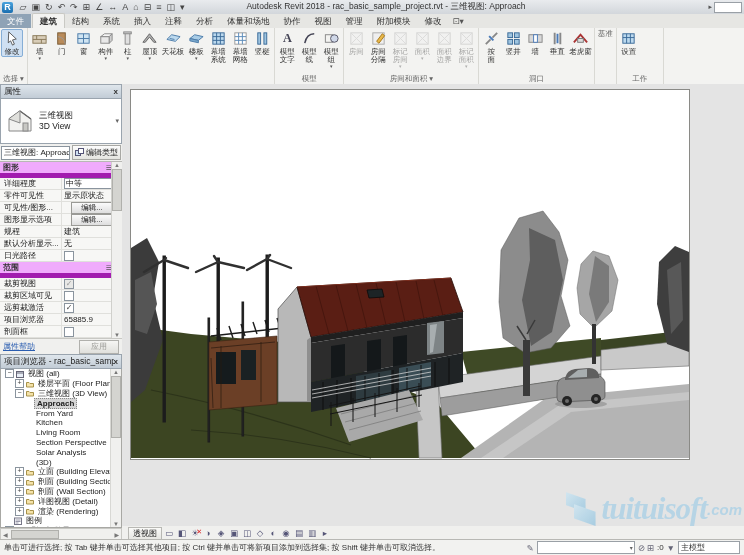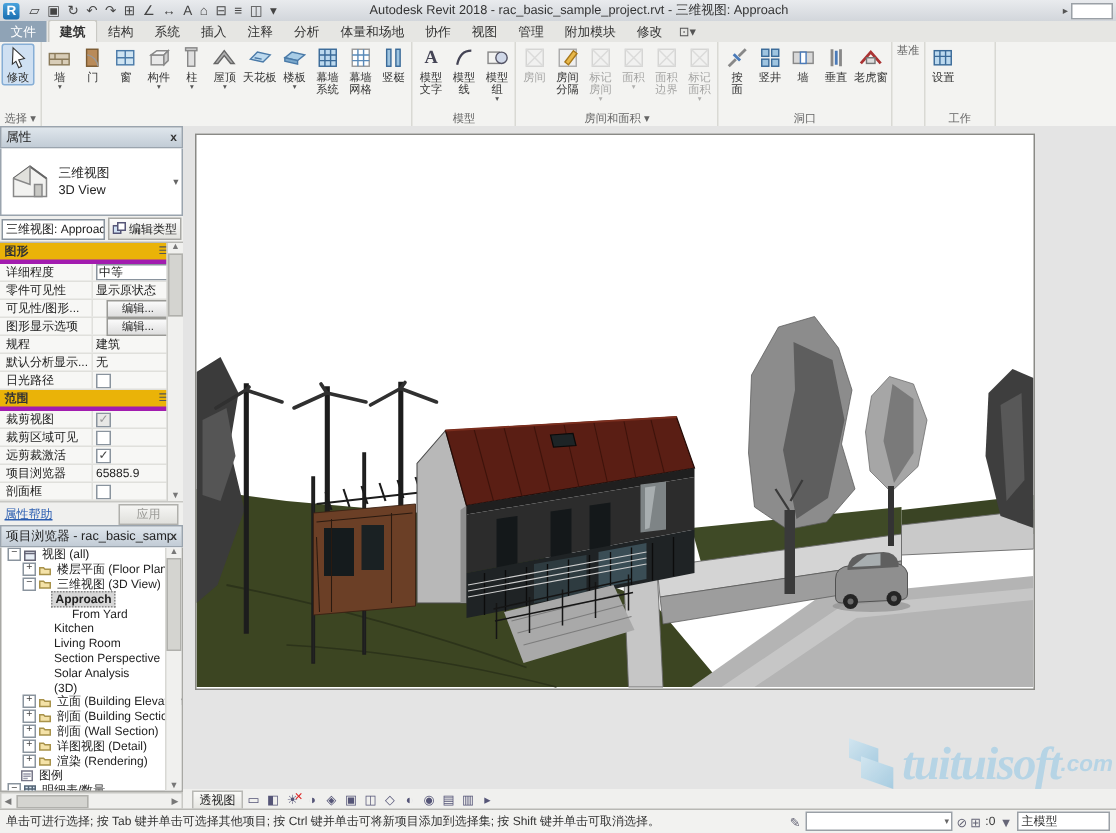--- a/index.html
+++ b/index.html
@@ -48,21 +48,21 @@
   .typebox .tdrop{margin-left:auto;color:#666;font-size:7px;padding:0 2px;}
   .instrow{height:15px;display:flex;align-items:center;gap:2px;padding:1px 1px;}
   .instsel{flex:1;height:12px;background:#fff;border:1px solid #8a949e;display:flex;align-items:center;
     font-size:8px;padding:0 2px;overflow:hidden;white-space:nowrap;}
   .edittype{height:13px;border:1px solid #a8a8a4;background:linear-gradient(#fcfcfc,#e4e4e0);
     font-size:8px;display:flex;align-items:center;gap:2px;padding:0 2px;white-space:nowrap;}
   .propgrid{flex:0 0 auto;border-top:1px solid #b8b8b4;background:#f7f7f5;position:relative;}
   .prow{display:flex;height:11px;line-height:11px;border-bottom:1px solid #e0e0dc;align-items:center;}
   .prow .pl{width:57px;padding-left:4px;color:#222;overflow:hidden;white-space:nowrap;border-right:1px solid #e0e0dc;flex:0 0 auto;font-size:8px;}
   .prow .pv{flex:1;padding:0 2px;overflow:hidden;white-space:nowrap;font-size:8px;display:flex;align-items:center;}
-  .phead{height:11px;line-height:11px;background:#eab308;border-bottom:3px solid #a21caf;
+  .phead{height:11px;line-height:11px;background:#f0abfc;border-bottom:5px solid #a21caf;
     font-weight:bold;font-size:8px;padding-left:3px;display:flex;color:#333;}
   .phead .pin{margin-left:auto;margin-right:10px;font-size:7px;color:#555;}
   .pinput{width:100%;height:9px;background:#fff;border:1px solid #8a949e;font-size:8px;line-height:9px;padding:0 1px;}
   .pbtn{margin:0 auto;width:40px;height:10px;border:1px solid #9a9a96;background:linear-gradient(#fbfbfb,#dedede);
     font-size:7.5px;text-align:center;line-height:10px;}
   .pcheck{width:8px;height:8px;border:1px solid #8a949e;background:#fff;font-size:8px;line-height:7px;text-align:center;color:#444;}
   .pcheck.dis{background:#e8e8e6;color:#999;}
   .pscroll{position:absolute;right:0;top:0;bottom:0;width:10px;background:#f0f0ee;border-left:1px solid #d0d0cc;
     display:flex;flex-direction:column;align-items:center;font-size:6px;color:#777;}
   .pscroll .thumb{width:8px;flex:0 0 40px;background:#d4d4d0;border:1px solid #b0b0ac;margin-top:1px;}
@@ -549,21 +549,21 @@
         <span class="texp">−</span>
         <svg class="ticon" viewBox="0 0 8 8">
           <path d="M0.5,2.5 L3,2.5 L4,3.5 L7.5,3.5 L7.5,7 L0.5,7 Z" fill="#f4e2a8" stroke="#a8924a"></path>
         </svg>
         <span class="tlabel">三维视图 (3D View)</span>
       </div>
       <div class="trow" style="padding-left:24px">
         <span style="width:9px;flex:0 0 9px;"></span>
         <span class="tlabel sel">Approach</span>
       </div>
-      <div class="trow" style="padding-left:36px">
+      <div class="trow" style="padding-left:24px">
         <span style="width:9px;flex:0 0 9px;"></span>
         <span class="tlabel">From Yard</span>
       </div>
       <div class="trow" style="padding-left:24px">
         <span style="width:9px;flex:0 0 9px;"></span>
         <span class="tlabel">Kitchen</span>
       </div>
       <div class="trow" style="padding-left:24px">
         <span style="width:9px;flex:0 0 9px;"></span>
         <span class="tlabel">Living Room</span>

